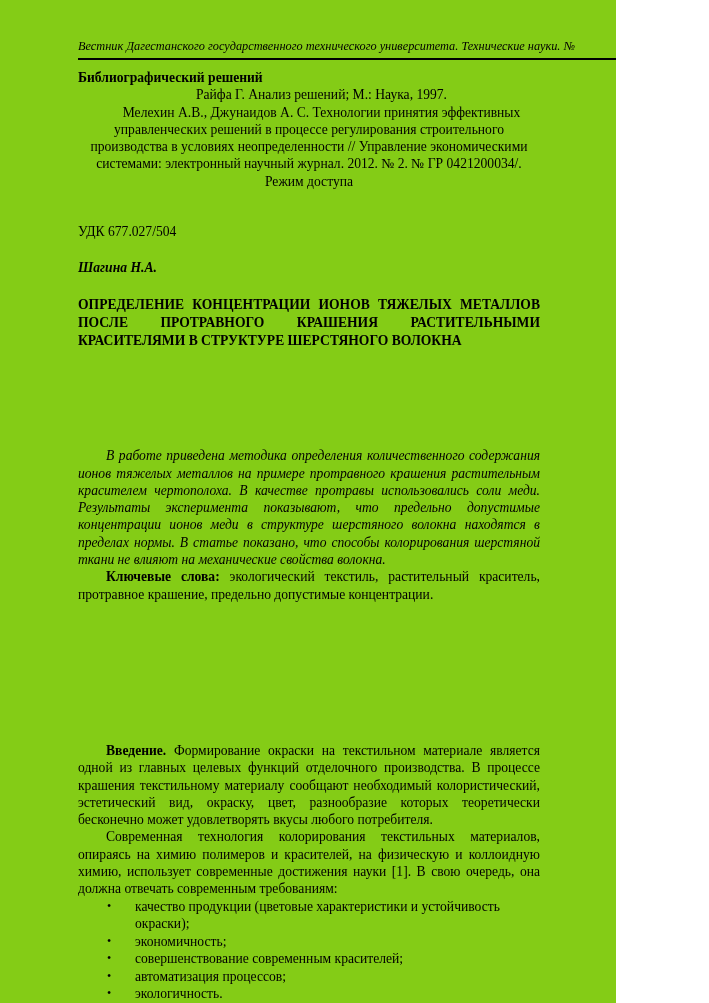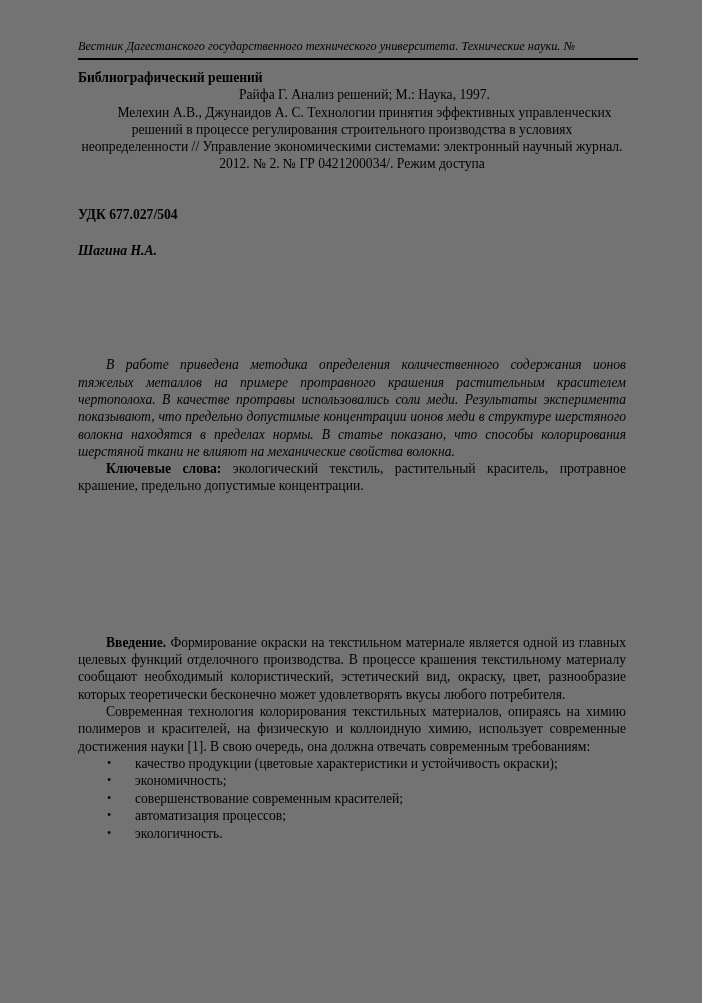--- a/index.html
+++ b/index.html
@@ -2,23 +2,23 @@
 <html lang="ru"><head>
 <meta charset="utf-8">
 <style>
   html, body {
     margin: 0;
     padding: 0;
     background: #ffffff;
   }
   .page {
     position: relative;
-    width: 702px;
+    width: 616px;
     height: 1003px;
-    background: #737373;
+    background: #84cc16;
     color: #000000;
     font-family: "Liberation Serif", "DejaVu Serif", serif;
     font-size: 13.6px;
     line-height: 17.3px;
     box-sizing: border-box;
     padding: 40px 76px 0 78px;
     overflow: hidden;
   }
   .journal-header {
     font-style: italic;
@@ -35,21 +35,21 @@
   }
   .bib-heading {
     font-weight: bold;
     margin-top: 9px;
   }
   .ref {
     text-align: center;
     text-indent: 25px;
   }
   .udc {
-    font-weight: bold;
+    font-weight: normal;
     margin-top: 33px;
   }
   .author {
     font-weight: bold;
     font-style: italic;
     margin-top: 19px;
   }
   .article-title {
     font-weight: bold;
     margin-top: 19px;
@@ -110,20 +110,21 @@
   <div class="bib-heading">Библиографический решений</div>
 
   <div class="ref">Райфа Г. Анализ решений;  М.:  Наука, 1997.</div>
 
   <div class="ref">Мелехин А.В., Джунаидов А. С. Технологии принятия эффективных управленческих решений  в процессе регулирования строительного производства в условиях неопределенности // Управление экономическими системами: электронный научный журнал.  2012.  № 2.  № ГР 0421200034/. Режим доступа</div>
 
   <div class="udc">УДК 677.027/504</div>
 
   <div class="author">Шагина Н.А.</div>
 
+  <div class="article-title">ОПРЕДЕЛЕНИЕ КОНЦЕНТРАЦИИ ИОНОВ ТЯЖЕЛЫХ МЕТАЛЛОВ ПОСЛЕ ПРОТРАВНОГО КРАШЕНИЯ РАСТИТЕЛЬНЫМИ КРАСИТЕЛЯМИ В СТРУКТУРЕ ШЕРСТЯНОГО ВОЛОКНА</div>
 
   <div class="abstract body-para">В работе приведена методика определения количественного содержания ионов тяжелых металлов на примере протравного крашения растительным красителем чертополоха. В качестве протравы использовались соли меди. Результаты эксперимента показывают, что предельно допустимые концентрации ионов меди в структуре шерстяного волокна находятся в пределах нормы. В статье показано, что способы колорирования шерстяной ткани не влияют на механические свойства волокна.</div>
 
   <div class="keywords">
     <span class="kw-label">Ключевые слова:</span><span> экологический текстиль, растительный краситель, протравное крашение, предельно допустимые концентрации.</span>
   </div>
 
   <div class="body-para intro-para1">
     <span class="intro-label">Введение.</span><span> Формирование окраски на текстильном материале является одной из главных целевых функций отделочного производства. В процессе крашения текстильному материалу сообщают необходимый колористический, эстетический вид, окраску, цвет, разнообразие которых теоретически бесконечно может удовлетворять вкусы любого потребителя.</span>
   </div>

